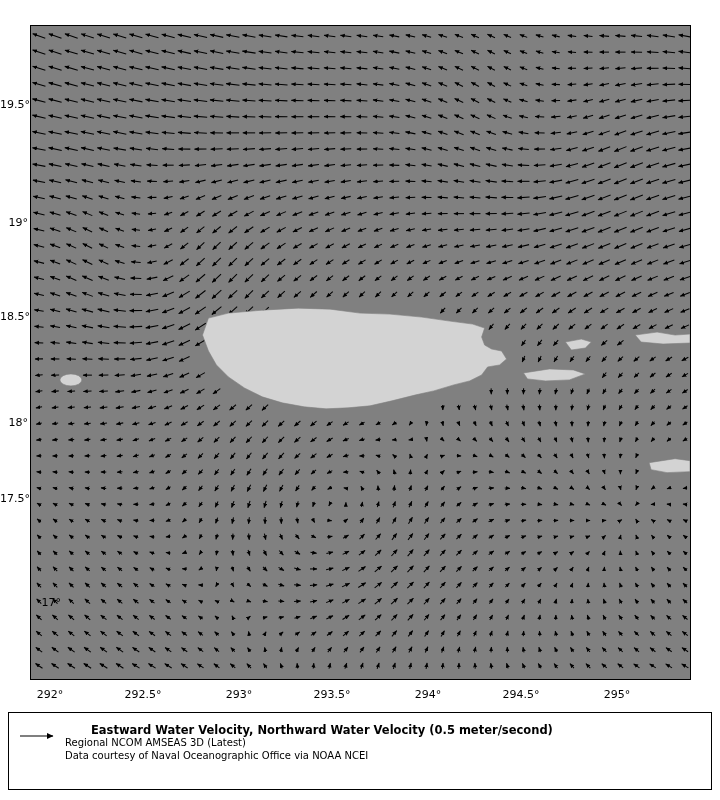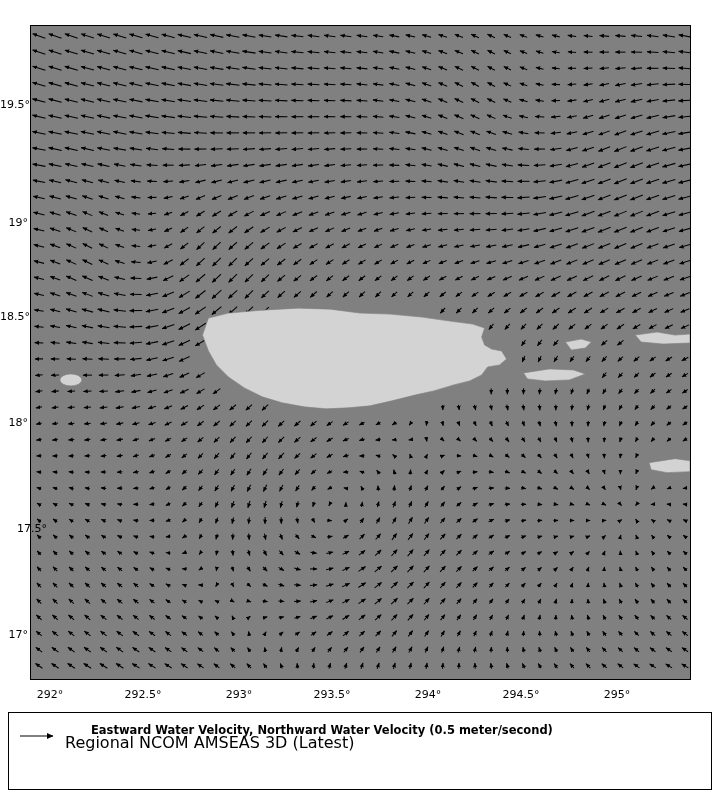--- a/index.html
+++ b/index.html
@@ -86,21 +86,21 @@
     right: 6px;
   }
   #legend-title {
     font-size: 11.5px;
     font-weight: bold;
     color: #000000;
     line-height: 14px;
     margin-left: 26px;
   }
   .legend-sub {
-    font-size: 16px;
+    font-size: 10px;
     color: #000000;
     line-height: 12.5px;
   }
 </style>
 </head>
 <body>
 
 <div id="app">
 
   <div id="map-panel">
@@ -1643,22 +1643,22 @@
       <path fill="#d3d3d3" stroke="#808080" stroke-width="0.6" d="M494,348 L520,344 L544,345 L556,349 L540,355 L516,356 L498,354 Z"></path>
 
       <path fill="#d3d3d3" stroke="#808080" stroke-width="0.6" d="M620,438 L646,434 L661,436 L661,447 L638,448 L622,445 Z"></path>
     </svg>
   </div>
 
   <div class="axis-label y-label" style="top:98px;">19.5°</div>
   <div class="axis-label y-label" style="top:204px;margin-top:12px;">19°</div>
   <div class="axis-label y-label" style="top:310px;">18.5°</div>
   <div class="axis-label y-label" style="top:416px;">18°</div>
-  <div class="axis-label y-label" style="top:522px;padding-left:17px;">17.5°</div>
-  <div class="axis-label y-label" style="top:628px;">17°</div>
+  <div class="axis-label y-label" style="top:492px;">17.5°</div>
+  <div class="axis-label y-label" style="top:596px;padding-left:33px;">17°</div>
 
   <div class="axis-label x-label" style="left:20px;  top:688px;">292°</div>
   <div class="axis-label x-label" style="left:113px; top:688px;">292.5°</div>
   <div class="axis-label x-label" style="left:209px; top:688px;">293°</div>
   <div class="axis-label x-label" style="left:302px; top:688px;">293.5°</div>
   <div class="axis-label x-label" style="left:398px; top:688px;">294°</div>
   <div class="axis-label x-label" style="left:491px; top:688px;">294.5°</div>
   <div class="axis-label x-label" style="left:587px; top:688px;">295°</div>
 
   <div id="legend">
@@ -1666,16 +1666,17 @@
       <defs>
         <marker id="ahl" markerWidth="6" markerHeight="6" refX="5" refY="2.4" orient="auto" markerUnits="strokeWidth">
           <path d="M0,0 L5.4,2.4 L0,4.8 z" fill="#000000"></path>
         </marker>
       </defs>
       <line x1="1" y1="6" x2="34" y2="6" stroke="#000000" stroke-width="1.2" marker-end="url(#ahl)"></line>
     </svg>
     <div id="legend-text">
       <div id="legend-title">Eastward Water Velocity, Northward Water Velocity (0.5 meter/second)</div>
       <div class="legend-sub">Regional NCOM AMSEAS 3D (Latest)</div>
+      <div class="legend-sub">Data courtesy of Naval Oceanographic Office via NOAA NCEI</div>
     </div>
   </div>
 
 </div>
 
 </body></html>

